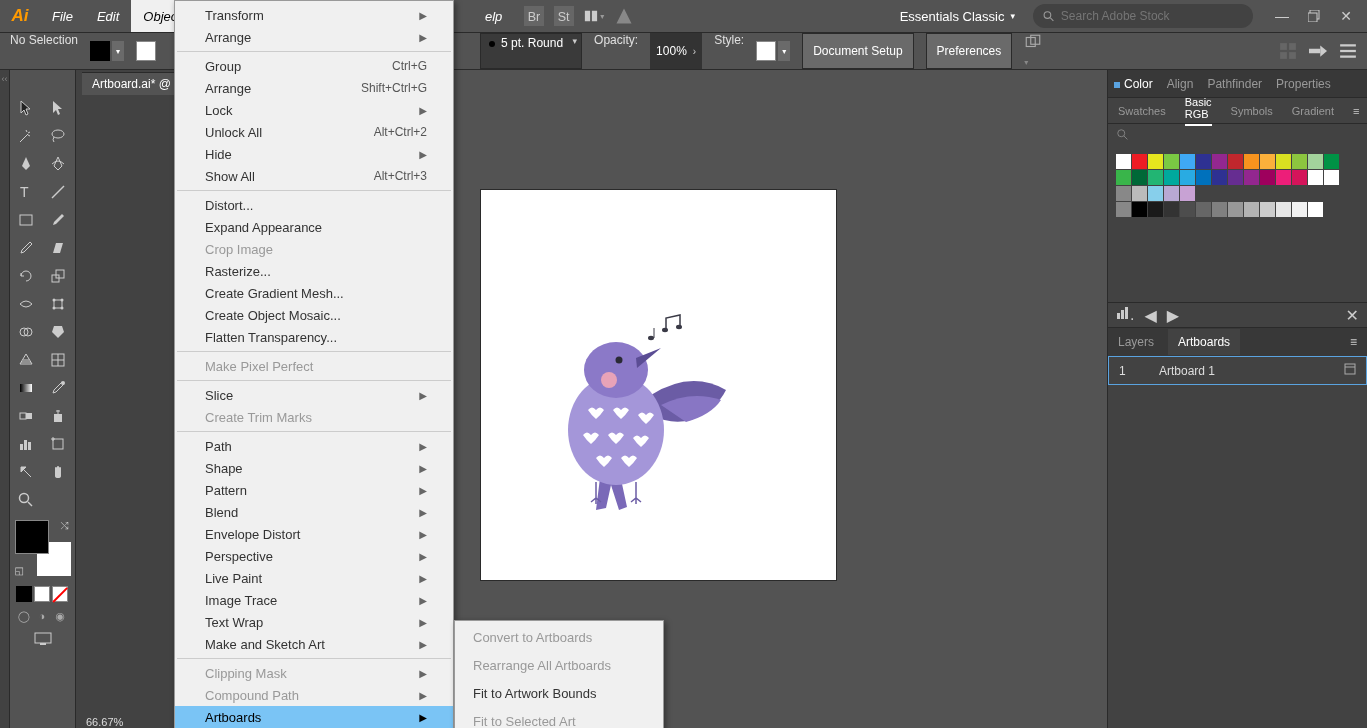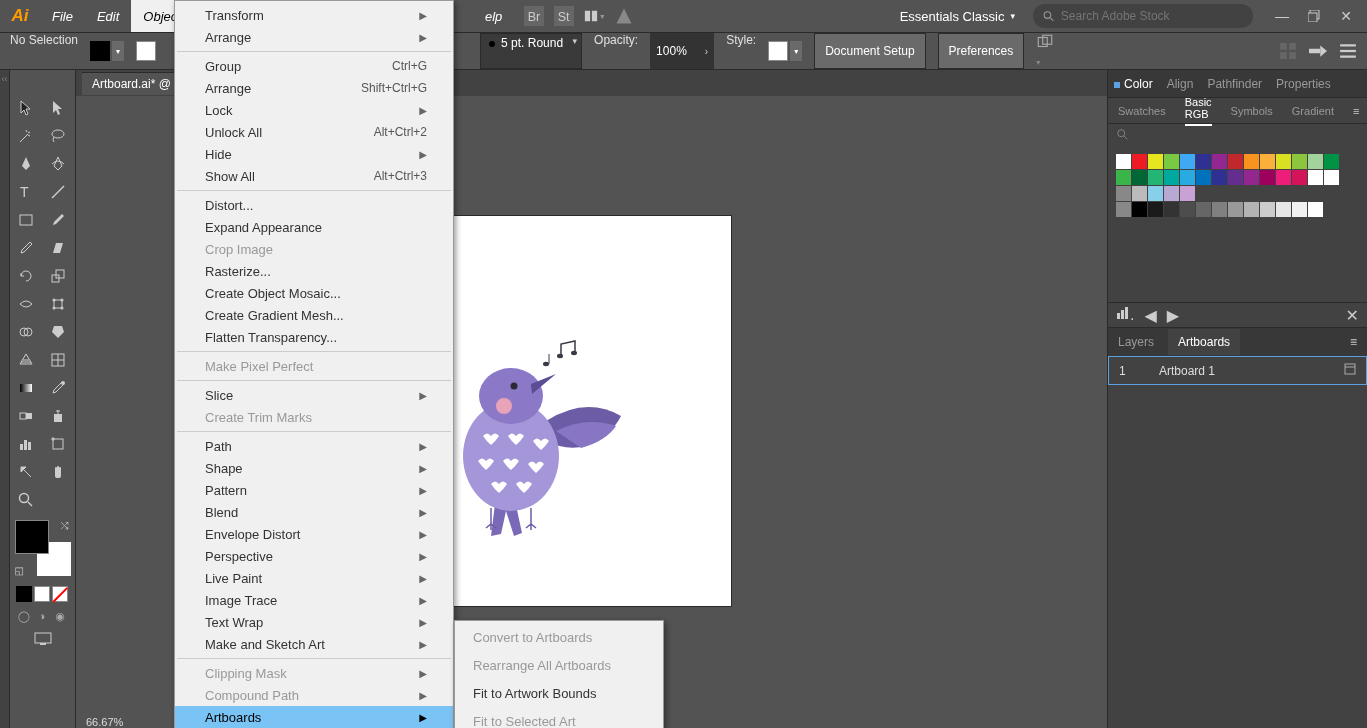--- a/index.html
+++ b/index.html
@@ -23,21 +23,21 @@
 
 .controlbar { height: 38px; background: #535353; border-top: 1px solid #2a2a2a; border-bottom: 1px solid #2a2a2a; display: flex; padding: 0 10px; color: #fff; font-size: 12px; gap: 12px; }
 .ctrl-label { color: #e0e0e0; }
 .swatch-drop { display: flex; align-items: center; gap: 2px; }
 .swatch { width: 20px; height: 20px; }
 .swatch.black { background: #000; }
 .swatch.white { background: #fff; border: 1px solid #888; }
 .drop-arrow { width: 12px; height: 20px; background: #6a6a6a; display: flex; align-items: center; justify-content: center; font-size: 8px; }
 .stroke-drop { background: #3a3a3a; padding: 2px 18px 2px 8px; border: 1px solid #2a2a2a; position: relative; }
 .stroke-drop::after { content: "▾"; position: absolute; right: 4px; font-size: 9px; color: #ccc; }
-.pct-box { background: #333; padding: 2px 6px; display: flex; align-items: center; gap: 18px; }
+.pct-box { background: #333; padding: 2px 6px; display: flex; align-items: center; gap: 6px; }
 .pct-arr { font-size: 10px; color: #ccc; }
 .btn { background: #6a6a6a; border: 1px solid #2a2a2a; padding: 4px 10px; color: #fff; cursor: pointer; font-size: 12px; }
 .controlbar-right { margin-left: auto; display: flex; gap: 12px; align-items: center; }
 .cbicon { width: 18px; height: 18px; color: #888; }
 
 
 .main { display: flex; height: calc(728px - 70px); position: relative; }
 
 
 .toolbox-strip { width: 10px; background: #424242; border-right: 1px solid #2a2a2a; display: flex; align-items: flex-start; justify-content: center; padding-top: 4px; color: #888; font-size: 9px; }
@@ -54,21 +54,21 @@
 .color-mode div { width: 16px; height: 16px; }
 .color-mode .b { background: #000; }
 .color-mode .w { background: #fff; border: 1px solid #888; }
 .color-mode .n { background: #fff; border: 1px solid #888; position: relative; }
 .color-mode .n::after { content: ""; position: absolute; width: 20px; height: 1.5px; background: red; transform: rotate(-45deg); top: 7px; left: -3px; }
 .draw-mode { display: flex; gap: 2px; padding: 2px 6px; }
 .draw-mode div { width: 16px; height: 16px; display: flex; align-items: center; justify-content: center; color: #aaa; font-size: 11px; }
 .screen-mode { padding: 6px; display: flex; justify-content: center; }
 
 
-.doc-area { flex: 1; display: flex; flex-direction: column; background: #424242; }
+.doc-area { flex: 1; display: flex; flex-direction: row; background: #424242; }
 .doc-tabs { height: 26px; background: #424242; display: flex; align-items: center; padding-left: 6px; }
 .doc-tab { background: #535353; padding: 4px 10px; color: #fff; font-size: 12px; border-top: 1px solid #2a2a2a; }
 .canvas-wrap { flex: 1; position: relative; overflow: hidden; background: #535353; }
 .artboard { position: absolute; left: 300px; top: 120px; width: 355px; height: 390px; background: #fff; box-shadow: 0 0 0 1px #2a2a2a; }
 .bird { position: absolute; left: 60px; top: 120px; }
 
 
 .menu-dropdown { position: absolute; left: 174px; top: 0; width: 280px; background: #f0f0f0; border: 1px solid #999; box-shadow: 2px 2px 6px rgba(0,0,0,.4); z-index: 100; font-size: 13px; color: #333; padding: 3px 0; }
 .mi { display: flex; align-items: center; justify-content: space-between; padding: 2px 26px 2px 30px; height: 22px; cursor: default; }
 .mi.disabled { color: #999; }
@@ -653,24 +653,24 @@
     <div class="mi">
       <span>Expand Appearance</span>
     </div>
     <div class="mi disabled">
       <span>Crop Image</span>
     </div>
     <div class="mi">
       <span>Rasterize...</span>
     </div>
     <div class="mi">
+      <span>Create Gradient Mesh...</span>
+    </div>
+    <div class="mi">
       <span>Create Object Mosaic...</span>
-    </div>
-    <div class="mi">
-      <span>Create Gradient Mesh...</span>
     </div>
     <div class="mi">
       <span>Flatten Transparency...</span>
     </div>
     <div class="msep"></div>
     <div class="mi disabled">
       <span>Make Pixel Perfect</span>
     </div>
     <div class="msep"></div>
     <div class="mi">

